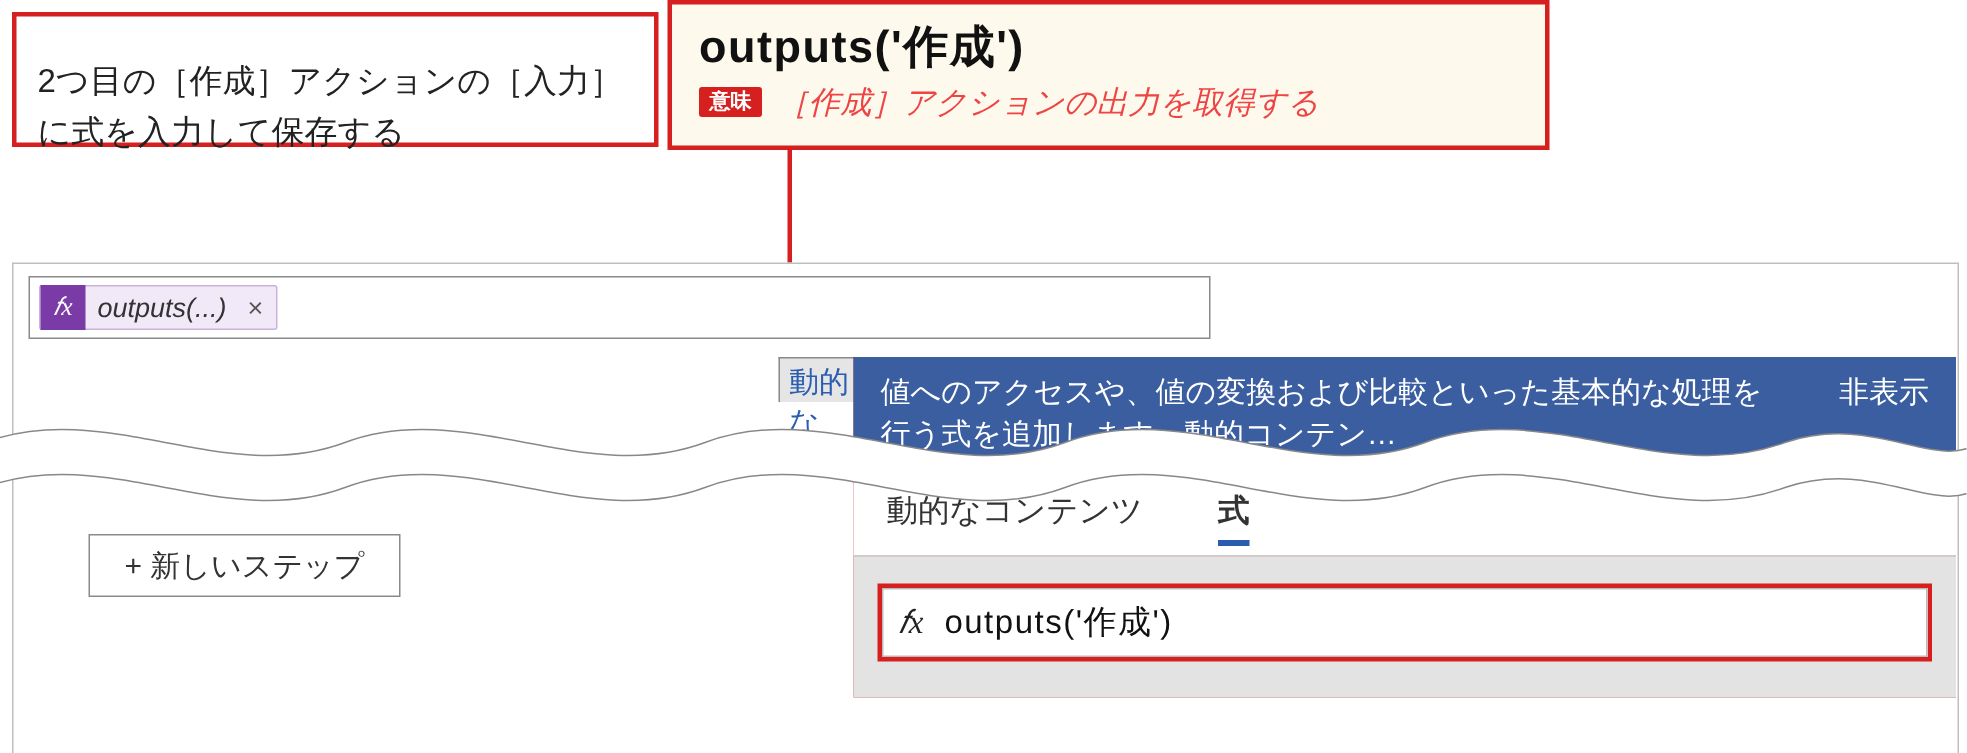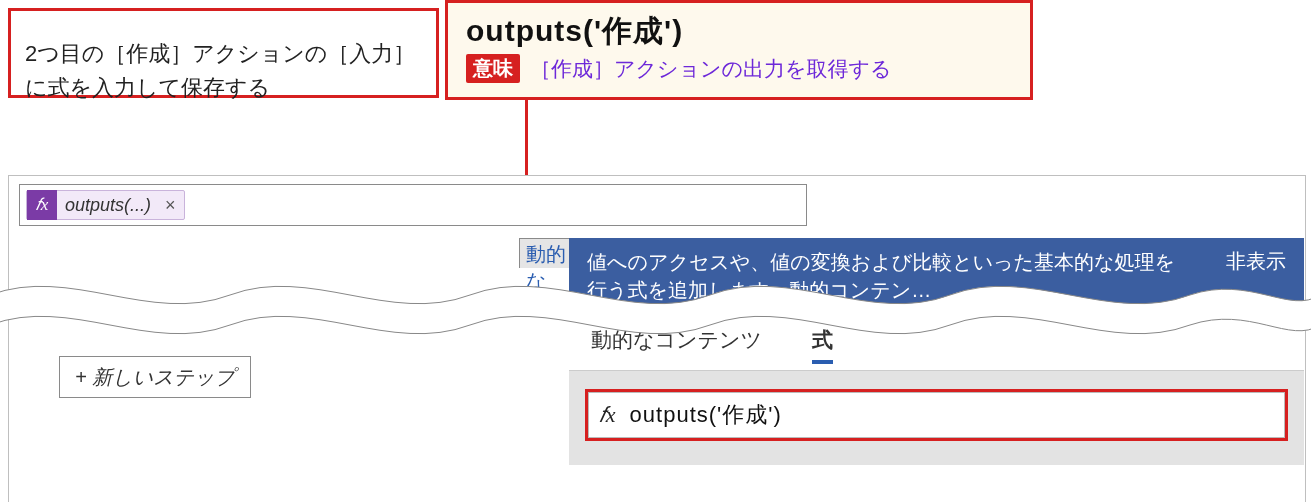--- a/index.html
+++ b/index.html
@@ -44,28 +44,29 @@
   }
   .callout-right .row2 {
     display: flex;
     align-items: center;
     gap: 10px;
     margin-top: 2px;
   }
   .imi-badge {
     background: #d62020;
     color: #fff;
-    font-size: 20px;
+    font-size: 14px;
     font-weight: 700;
     padding: 1px 7px;
     border-radius: 2px;
   }
   .callout-right .desc {
     font-size: 21px;
-    color: #6d28d9;
+    color: #ef4444;
+    font-style: italic;
   }
 
   
   .connector-v {
     position: absolute;
     left: 525px;
     top: 100px;
     width: 3px;
     height: 345px;
     background: #d62020;
@@ -137,21 +138,21 @@
     position: absolute;
     height: 42px;
     border: 1px solid #8a8a8a;
     background: #fff;
     display: flex;
     align-items: center;
     justify-content: center;
     font-size: 20px;
     color: #333;
   }
-  .btn-newstep { left: 50px; top: 180px; width: 192px; font-style: italic; }
+  .btn-newstep { left: 50px; top: 180px; width: 208px; }
   .btn-save    { left: 320px; top: 180px; width: 150px; }
 
   
   .panel {
     position: absolute;
     left: 560px;
     top: 62px;
     width: 735px;
     background: #b91c1c;
   }

